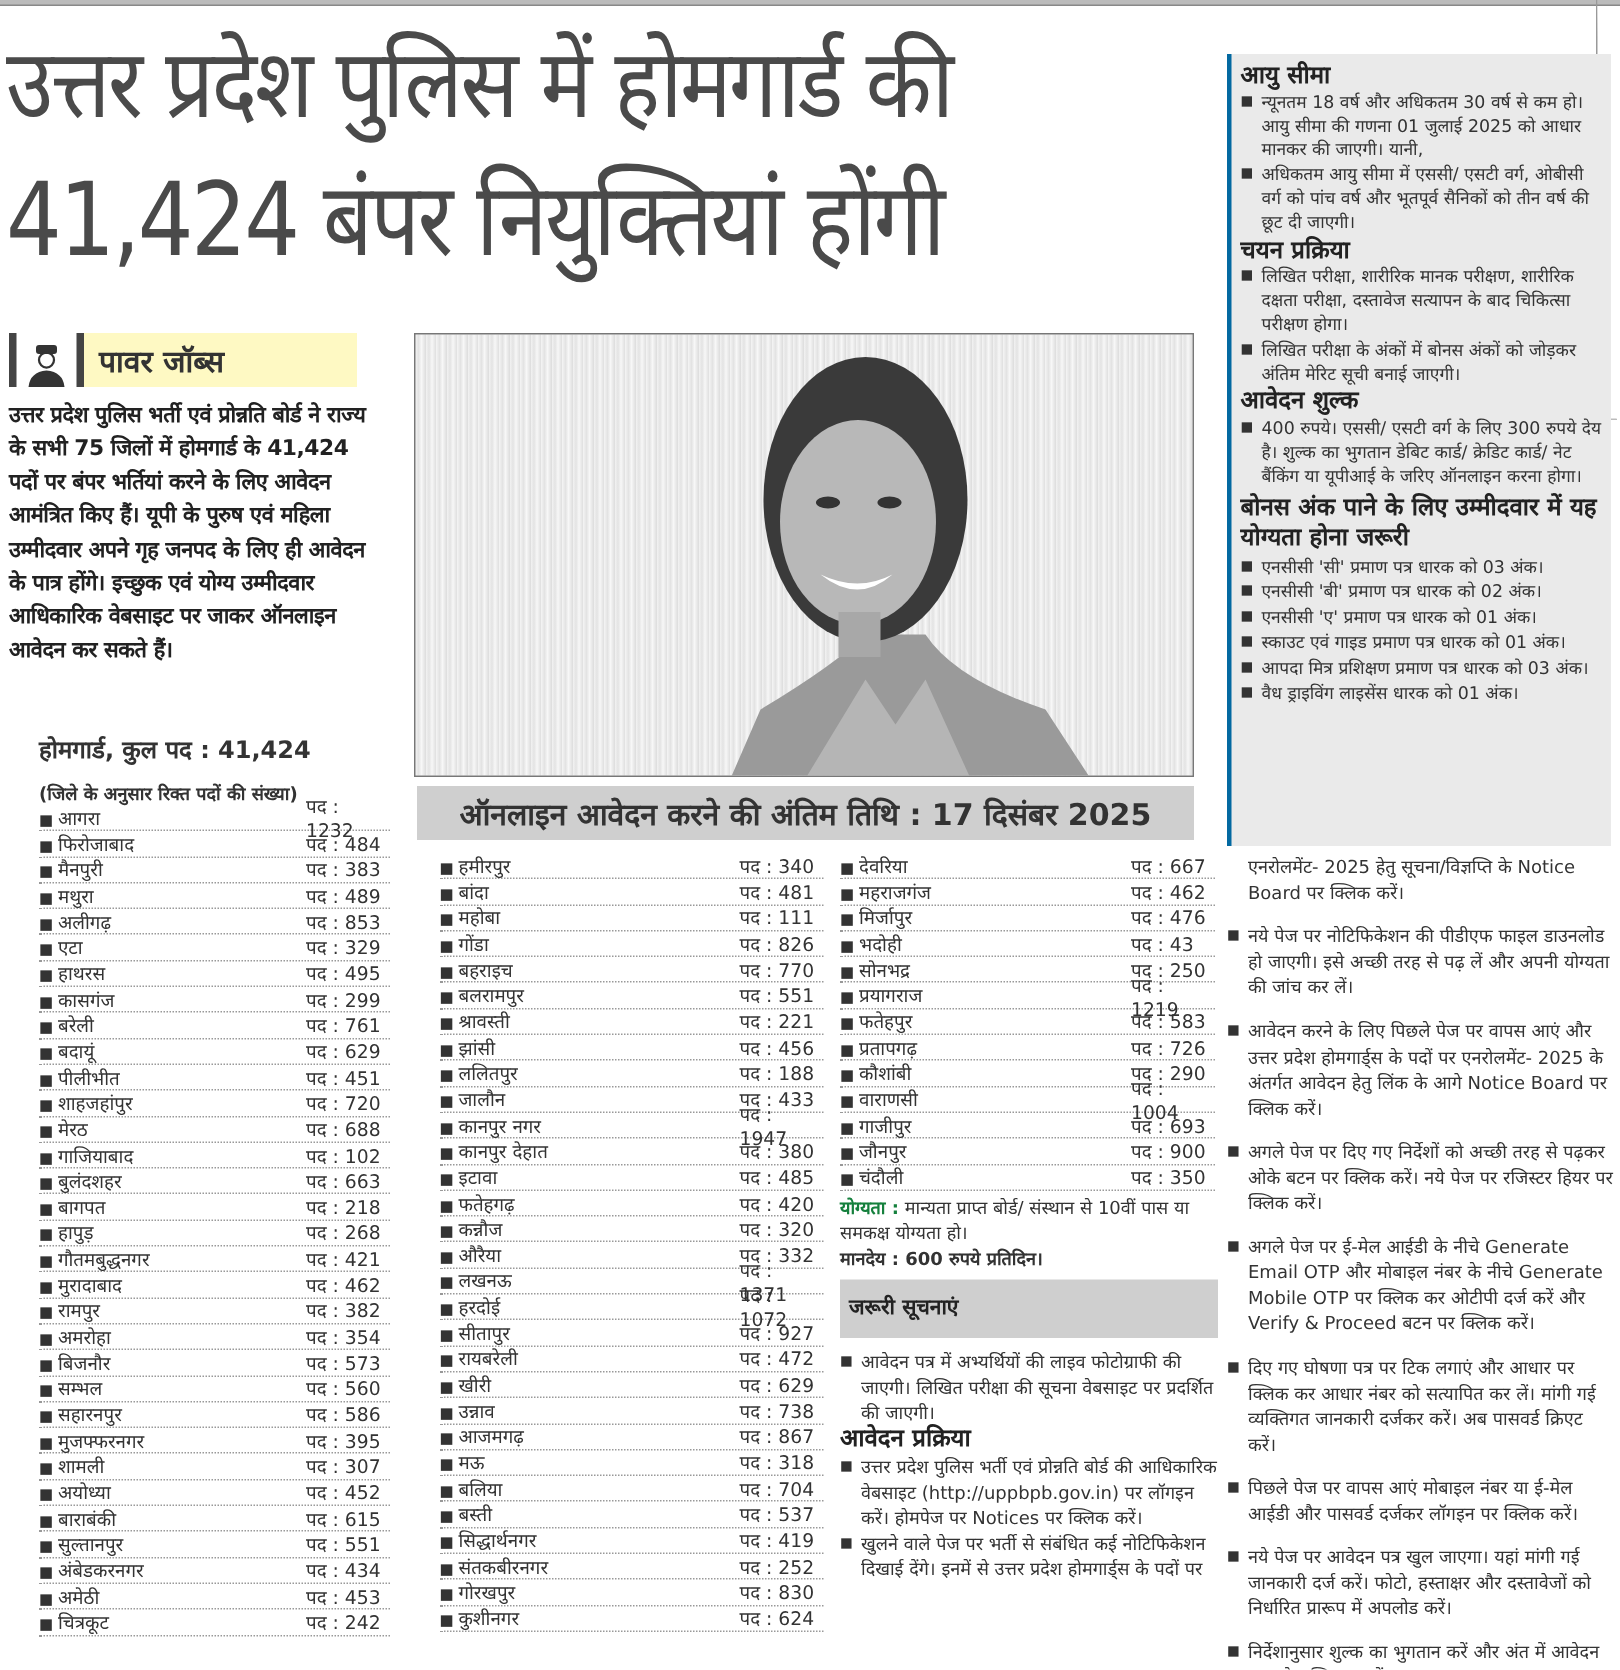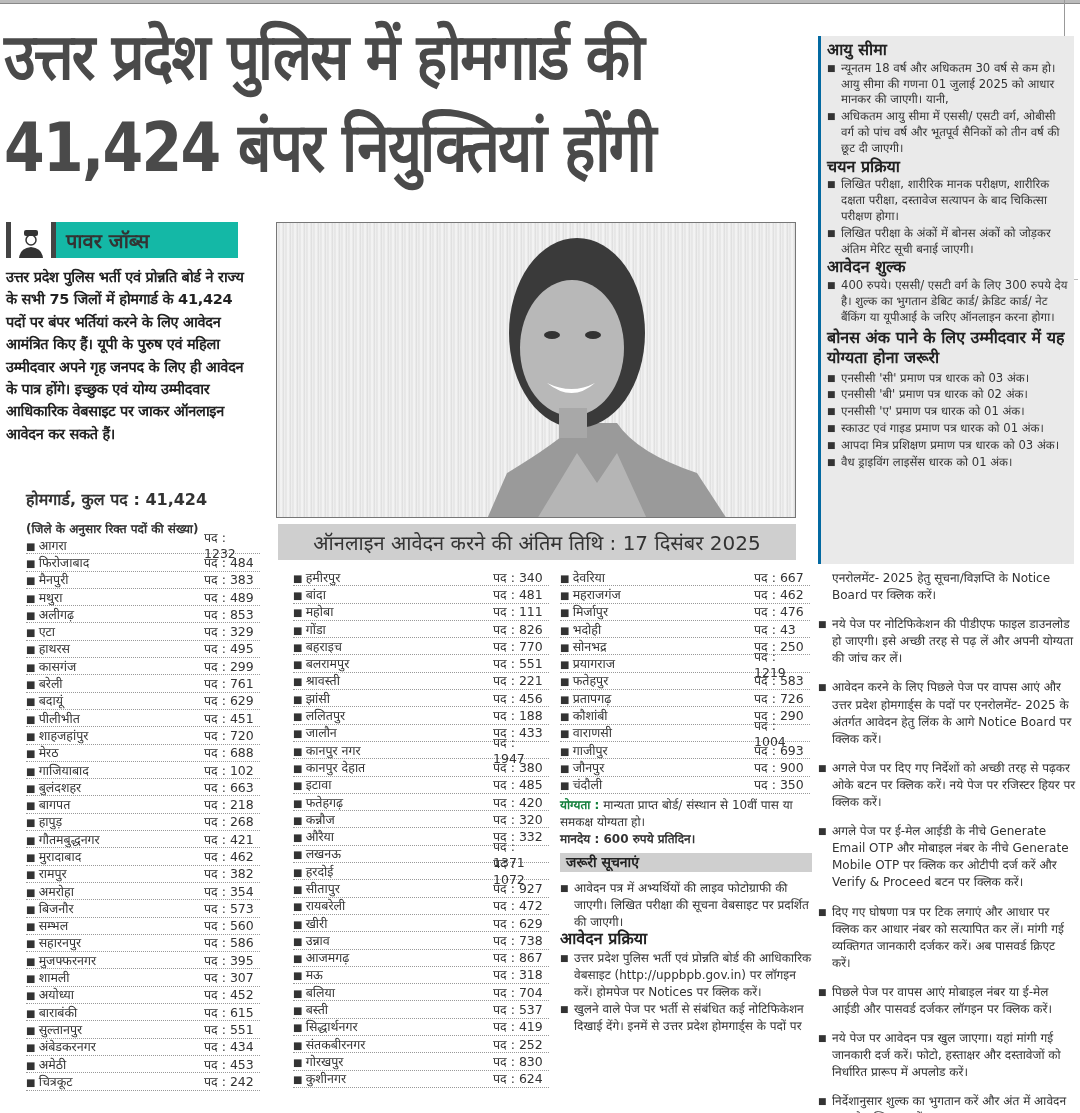--- a/index.html
+++ b/index.html
@@ -1,51 +1,51 @@
 <!DOCTYPE html>
 <html><head>
 <meta charset="utf-8">
 <style>
   * { box-sizing: border-box; margin: 0; padding: 0; }
   html, body { width: 1080px; height: 1113px; overflow: hidden; background: #fff; }
   body { font-family: "DejaVu Sans", sans-serif; color: #222; position: relative; }
 
   .topbar { position: absolute; left: 0; top: 0; width: 1080px; height: 4px; background: #bbb; border-bottom: 1px solid #888; }
 
-  .headline { position: absolute; left: 4px; top: 14px; width: 800px; color: #4a4a4a; font-family: "DejaVu Sans", sans-serif; font-weight: bold; letter-spacing: -2px; }
+  .headline { position: absolute; left: 4px; top: 14px; width: 800px; color: #4a4a4a; font-family: "DejaVu Sans", sans-serif; font-weight: normal; letter-spacing: -2px; }
   .headline .l1 { font-size: 64px; line-height: 86px; display: block; transform: scaleX(0.9); transform-origin: left; white-space: nowrap; }
   .headline .l2 { font-size: 68px; line-height: 96px; display: block; transform: scaleX(0.86); transform-origin: left; white-space: nowrap; }
 
   
-  .tag { position: absolute; left: 6px; top: 222px; width: 232px; height: 36px; background: #14b8a6; display: flex; align-items: center; }
+  .tag { position: absolute; left: 6px; top: 222px; width: 232px; height: 36px; background: #fef9c3; display: flex; align-items: center; }
   .tag-icon { width: 50px; height: 36px; background: #fff; border-left: 5px solid #444; border-right: 5px solid #444; display: flex; align-items: flex-end; justify-content: center; margin-right: 10px; }
   .tag-icon svg { display: block; }
   .tag-title { font-size: 20px; font-weight: bold; color: #333; }
 
   .intro { position: absolute; left: 6px; top: 266px; width: 240px; font-size: 14.5px; line-height: 22.4px; color: #222; font-weight: bold; letter-spacing: -0.3px; }
   .total { position: absolute; left: 26px; top: 488px; font-size: 16px; font-weight: bold; color: #333; }
   .sub { position: absolute; left: 26px; top: 520px; font-size: 12px; font-weight: bold; color: #333; }
 
   .districts { position: absolute; list-style: none; }
   .districts li { height: 17.3px; border-bottom: 1px dotted #999; display: flex; justify-content: space-between; align-items: center; font-size: 12.5px; color: #333; }
   .districts li .nm::before { content: "■ "; font-size: 10px; }
   .districts li .ct { width: 56px; text-align: left; }
   #col1 { left: 26px; top: 537px; width: 234px; }
   #col2 { left: 293px; top: 569px; width: 256px; }
   #col3 { left: 560px; top: 569px; width: 250px; }
 
   .photo { position: absolute; left: 276px; top: 222px; width: 520px; height: 296px; border: 1px solid #777; overflow: hidden;
     background: repeating-linear-gradient(90deg, #f2f2f2 0px, #e3e3e3 2px, #f7f7f7 4px, #dcdcdc 7px); }
   .photo svg { position: absolute; left: 0; top: 0; }
 
-  .deadline { position: absolute; left: 278px; top: 524px; width: 518px; height: 36px; background: #cfcfcf; display: flex; align-items: center; justify-content: center; font-size: 20px; font-weight: normal; color: #333; }
+  .deadline { position: absolute; left: 278px; top: 524px; width: 518px; height: 36px; background: #cfcfcf; display: flex; align-items: center; justify-content: center; font-size: 20px; font-weight: bold; color: #333; }
 
   .mid-text { position: absolute; left: 560px; top: 797px; width: 252px; font-size: 12px; line-height: 16.8px; color: #333; }
   .mid-text b { color: #15803d; }
-  .bar-heading { background: #cfcfcf; font-weight: bold; font-size: 14px; padding: 1px 6px; margin: 6px 0 8px 0; color: #222; }
+  .bar-heading { background: #cfcfcf; font-weight: bold; font-size: 14px; padding: 11px 6px; margin: 6px 0 8px 0; color: #222; }
   .bullets { list-style: none; }
   .bullets li { position: relative; padding-left: 14px; }
   .bullets li::before { content: "■"; position: absolute; left: 0; top: 0; font-size: 9px; }
   .sec-heading { font-size: 16px; font-weight: bold; color: #222; margin: 0 0 3px; }
 
   .side { position: absolute; left: 818px; top: 36px; width: 256px; height: 528px; background: #eaeaea; border-left: 3px solid #0369a1; padding: 4px 6px; font-size: 11.6px; line-height: 15.8px; color: #333; }
   .side .sec-heading { font-size: 16px; margin: 2px 0 3px; }
   .side .bullets li { margin-bottom: 1px; }
   .sidebar-scroll { position: absolute; left: 1064px; top: 0; width: 14px; height: 280px; border-left: 1px solid #999; border-bottom: 1px solid #bbb; border-radius: 0 0 0 8px; background: transparent; }
 

